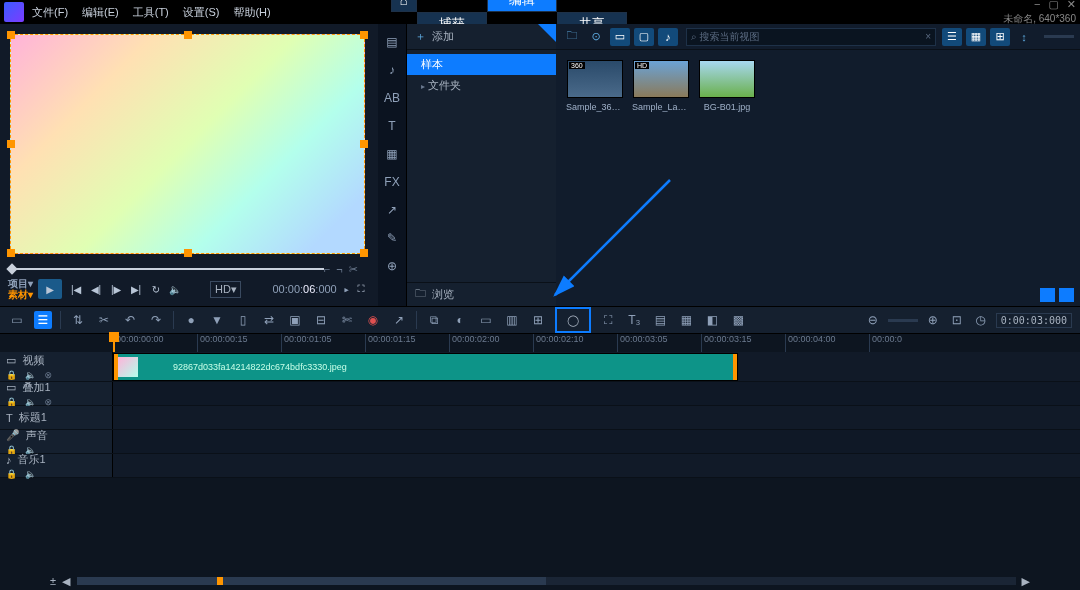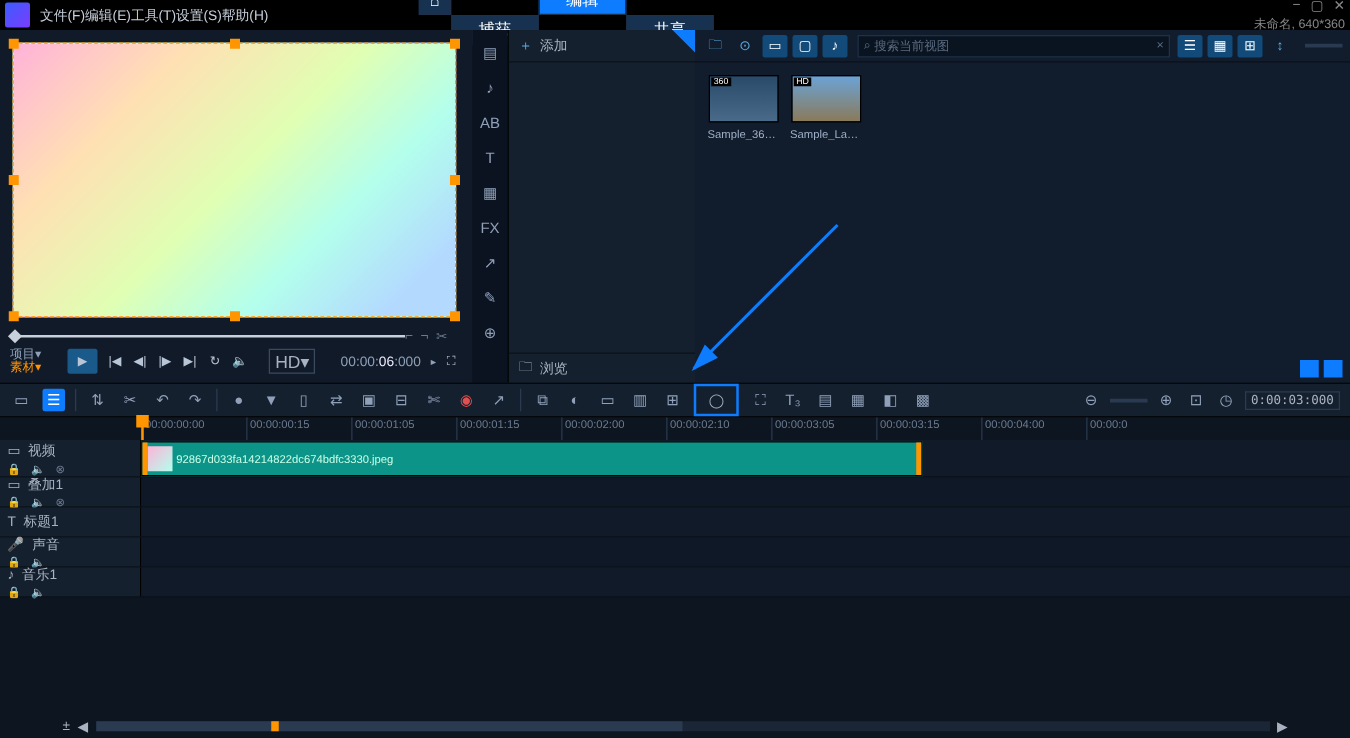--- a/index.html
+++ b/index.html
@@ -1,19 +1,19 @@
 <!DOCTYPE html>
 <html><head>
 <meta charset="utf-8">
 <style>
 * { margin: 0; padding: 0; box-sizing: border-box; font-family: "Microsoft YaHei", Arial, sans-serif; }
 body { background: #0d1520; color: #a8b2c0; font-size: 11px; width: 1080px; height: 590px; overflow: hidden; position: relative; }
 .titlebar { height: 24px; background: #000; display: flex; align-items: center; padding: 0 4px; }
 .logo { width: 20px; height: 20px; background: linear-gradient(135deg, #3b5cff, #7b3cff); border-radius: 2px; margin-right: 8px; }
-.menus { display: flex; flex: 0 0 auto; justify-content: center; }
+.menus { display: flex; gap: 14px; flex: 0 0 auto; justify-content: center; }
 .menus span { color: #c8d0dc; cursor: pointer; }
 .tab-group { display: flex; margin-left: 120px; }
 .tab-group .tab { width: 70px; height: 24px; display: flex; align-items: center; justify-content: center; color: #fff; font-size: 13px; border: 1px solid #1e3148; }
 .tab-home { width: 26px !important; background: #163250; }
 .tab-active { background: #0d7cff; }
 .tab-inactive { background: #163250; margin-top: 24px; }
 .win-controls { margin-left: auto; display: flex; flex-direction: column; align-items: flex-end; gap: 1px; }
 .win-icons { display: flex; gap: 8px; color: #888; }
 .project-info { color: #888; font-size: 10px; }
 
@@ -23,26 +23,26 @@
 .pv-handle { position: absolute; width: 8px; height: 8px; background: #ff9500; }
 .pv-handle.tl { top: -4px; left: -4px; } .pv-handle.tm { top: -4px; left: 50%; margin-left: -4px; }
 .pv-handle.tr { top: -4px; right: -4px; } .pv-handle.ml { top: 50%; left: -4px; margin-top: -4px; }
 .pv-handle.mr { top: 50%; right: -4px; margin-top: -4px; } .pv-handle.bl { bottom: -4px; left: -4px; }
 .pv-handle.bm { bottom: -4px; left: 50%; margin-left: -4px; } .pv-handle.br { bottom: -4px; right: -4px; }
 .pv-scrub { margin: 0 10px; height: 10px; display:flex; align-items:center; }
 .pv-scrub-line { height: 2px; background: #c8d0dc; flex: 1; }
 .pv-scrub-knob { width: 8px; height: 8px; background: #c8d0dc; transform: rotate(45deg); margin-left: -2px; }
 .pv-opts { display:flex; gap:6px; margin-left: auto; margin-right: 10px; color:#6b7a8f; font-size:11px; }
 .pv-controls { display: flex; align-items: center; padding: 4px 8px; gap: 2px; }
-.pv-label { font-size: 10px; color: #8fa0b8; margin-right: 16px; line-height: 1.1; }
+.pv-label { font-size: 10px; color: #8fa0b8; margin-right: 0; line-height: 1.1; font-weight: bold; }
 .pv-btn { width: 18px; height: 18px; display: flex; align-items: center; justify-content: center; color: #b8c5d6; cursor: pointer; font-size: 10px; }
 .pv-play { width: 24px; height: 20px; background: #1a5a8a; border-radius: 2px; margin: 0 3px; }
 .pv-tc { margin-left: auto; font-family: monospace; font-size: 11px; color: #8fa0b8; }
 .pv-tc .white { color: #eef; }
-.pv-hd { border: 1px solid #3a4a60; padding: 1px 4px; font-size: 14px; margin-left: auto; margin-right: 6px; }
+.pv-hd { border: 1px solid #3a4a60; padding: 1px 4px; font-size: 11px; margin-left: auto; margin-right: 6px; }
 
 .side-tools { width: 28px; background: #0b1320; display: flex; flex-direction: column; align-items: center; padding-top: 10px; gap: 12px; }
 .side-tools .st { width: 18px; height: 16px; color: #8fa0b8; display: flex; align-items: center; justify-content: center; font-size: 12px; cursor:pointer; }
 
 .lib-pane { width: 150px; background: #15202f; border-left: 1px solid #000; display: flex; flex-direction: column; }
 .lib-header { height: 26px; border-bottom: 1px solid #0a1018; display: flex; align-items: center; padding: 0 8px; gap: 6px; position: relative; }
 .lib-corner { position: absolute; top: 0; right: 0; width: 0; height: 0; border-top: 18px solid #0d7cff; border-left: 18px solid transparent; }
 .lib-tree { padding: 4px 0; }
 .lib-item { padding: 3px 14px; font-size: 11px; cursor: pointer; }
 .lib-item.sel { background: #0d7cff; color: #fff; }
@@ -79,21 +79,21 @@
 .playhead { position:absolute; left:113px; top:0; width:2px; height: 240px; background:#ff9500; }
 .playhead::before { content:''; position:absolute; top:-2px; left:-4px; width:10px; height:10px; background:#ff9500; }
 
 .timeline { background: #0d1520; height: 238px; overflow: hidden; position:relative; }
 .track { height: 30px; display:flex; border-bottom: 1px solid #0a1018; }
 .track-head { width: 113px; background:#15202f; border-right:1px solid #000; display:flex; flex-direction:column; justify-content:center; padding:2px 6px; gap:2px; }
 .track-head-top { display:flex; align-items:center; gap:6px; }
 .track-icons { display:flex; gap:8px; font-size:9px; color:#6b7a8f; }
 .track-body { flex:1; position:relative; background:#111a28; }
 .track.alt .track-body { background:#0f1826; }
-.clip { position:absolute; top:1px; left:0; height: 28px; background:#0d9488; border:1px solid #000; display:flex; align-items:center; padding:0 4px; }
+.clip { position:absolute; top:1px; left:0; height: 28px; background:#0d9488; border:1px solid #000; display:flex; align-items:center; padding:0 4px;gap:32px; }
 .clip-edge { position:absolute; top:0; width:4px; height:100%; background:#ff9500; }
 .clip-label { font-size:9px; color:#c8ffe8; }
 .clip-thumb { width:20px; height:20px; background:linear-gradient(135deg,#ffb3d9,#b3ffec); margin-right:3px; flex-shrink:0; }
 
 .tl-footer { position:absolute; bottom:2px; left:0; right:0; height:14px; display:flex; align-items:center; padding:0 50px; gap:6px; }
 .tl-scroll { flex:1; height:8px; background:#1a2535; position:relative; }
 .tl-scroll-thumb { position:absolute; left:0; width:50%; height:100%; background:#2a3a50; }
 .tl-scroll-mark { position:absolute; left:140px; width:6px; height:8px; background:#ff9500; }
 
 .annotation-arrow { position:absolute; top:170px; left:540px; pointer-events:none; }
@@ -182,20 +182,22 @@
     <div class="st">⊕</div>
   </div>
 
   <div class="lib-pane">
     <div class="lib-header">
       <span style="color:#5eaadf">＋</span>
       <span>添加</span>
       <div class="lib-corner"></div>
     </div>
     <div class="lib-tree">
+      <div class="lib-item sel">样本</div>
+      <div class="lib-item"><span class="arrow">▸</span><span>文件夹</span></div>
     </div>
     <div class="lib-browse">
       <span>🗀</span>
       <span>浏览</span>
     </div>
   </div>
 
   <div class="media-pane">
     <div class="media-top">
       <div class="mt-btn">🗀</div>
@@ -221,20 +223,24 @@
         <div class="thumb-img" style="background:linear-gradient(180deg,#2a4a6a,#4a6a8a)">
             <div class="thumb-badge">360</div>
           </div>
         <div class="thumb-label">Sample_360.m...</div>
       </div>
       <div class="thumb">
         <div class="thumb-img" style="background:linear-gradient(180deg,#6ba3d6,#8a7a5a)">
             <div class="thumb-badge">HD</div>
           </div>
         <div class="thumb-label">Sample_Lake....</div>
+      </div>
+      <div class="thumb">
+        <div class="thumb-img" style="background:linear-gradient(180deg,#a8d8f0,#6ab04c)"></div>
+        <div class="thumb-label">BG-B01.jpg</div>
       </div>
     </div>
     <div class="media-footer">
       <div class="mf-btn"></div>
       <div class="mf-btn"></div>
     </div>
   </div>
 </div>
 
 <div class="toolbar">

